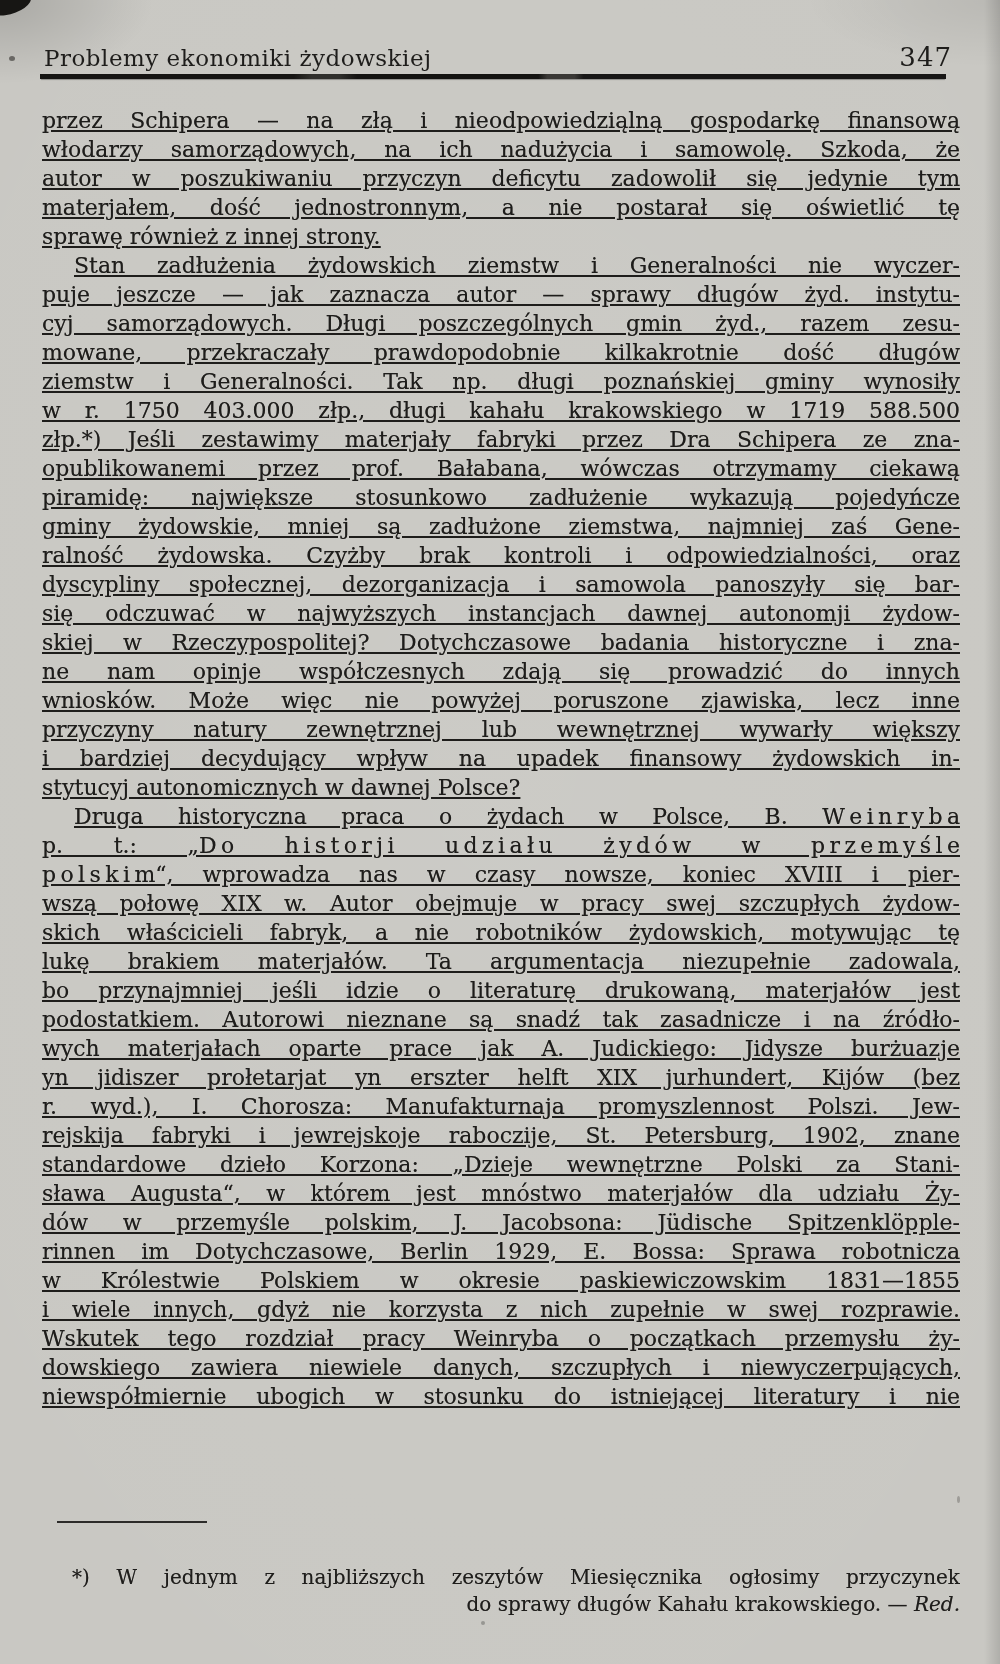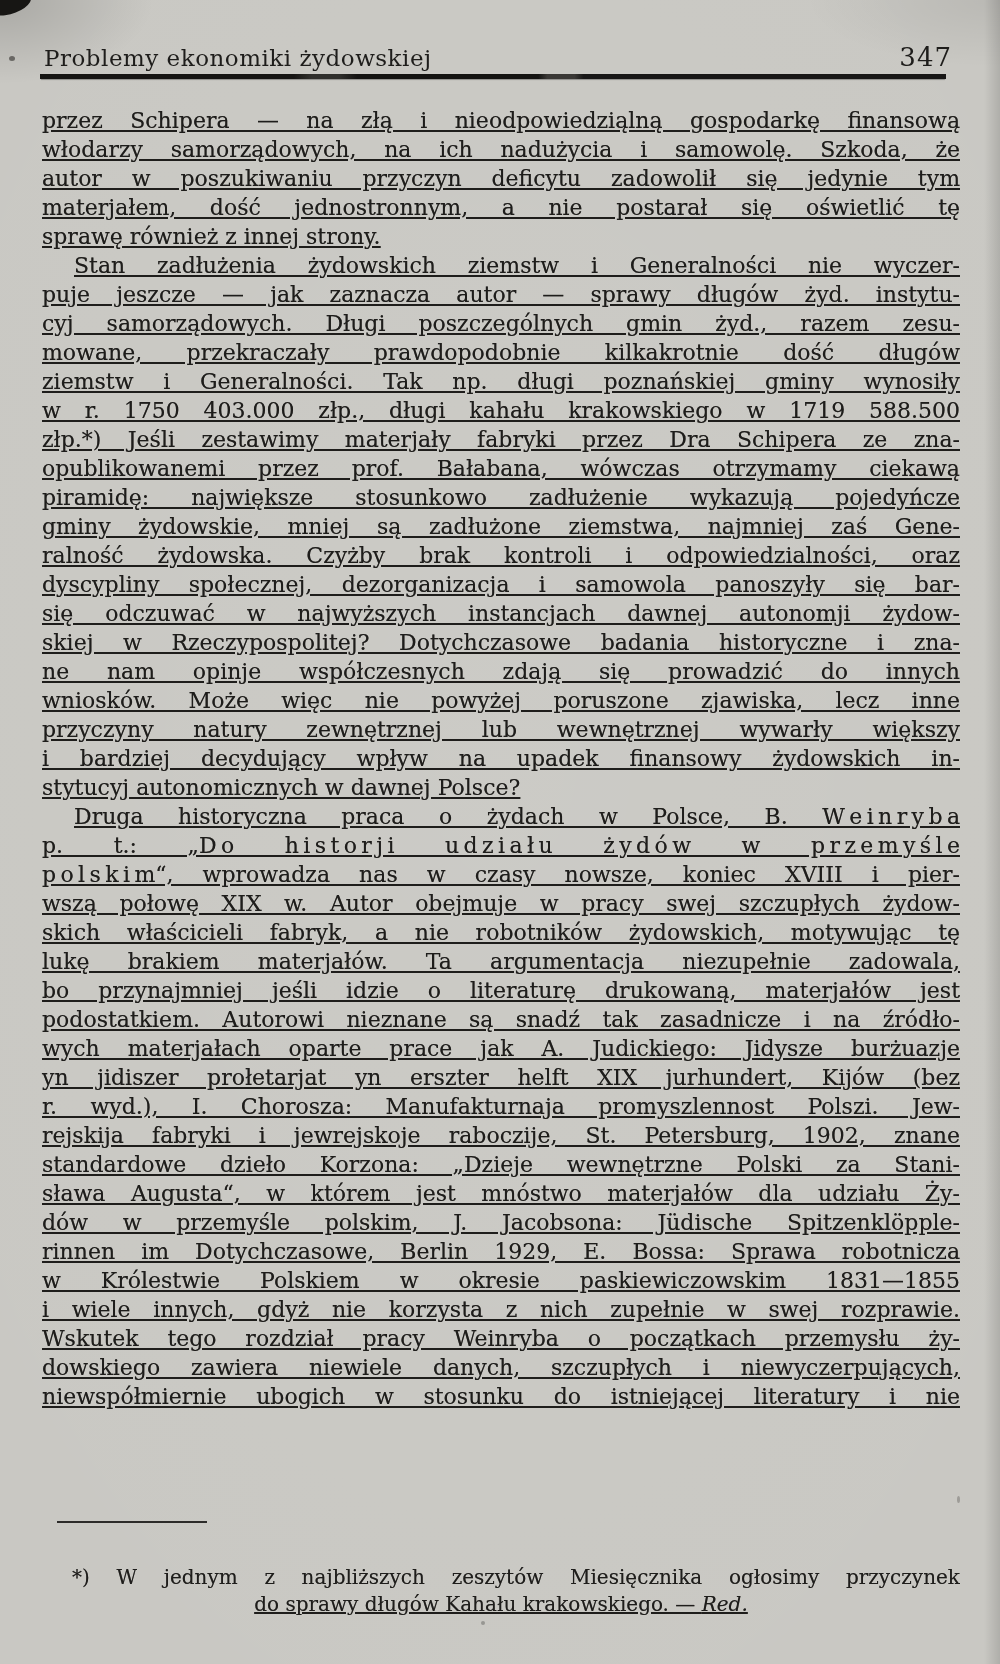--- a/index.html
+++ b/index.html
@@ -60,21 +60,21 @@
     position:absolute;left:57px;top:1521px;width:150px;height:2px;
     background:#2c2b29;
   }
   .footnote{
     position:absolute;left:42px;top:1536px;width:918px;
     font-size:20px;line-height:27px;
     text-shadow:0 0 0.6px rgba(25,24,22,0.5);
     margin-top:28px;
   }
   .footnote .fn-line1{text-align:justify;text-align-last:justify;text-indent:30px;}
-  .footnote .fn-line2{text-align:center;text-decoration:underline;}
+  .footnote .fn-line2{text-align:right;}
   .footnote .signature{font-style:italic;}
 </style>
 </head>
 <body>
 
 <div class="page">
 
   <div class="corner-blob"></div>
   <div class="speck s1"></div>
   <div class="speck s2"></div>

